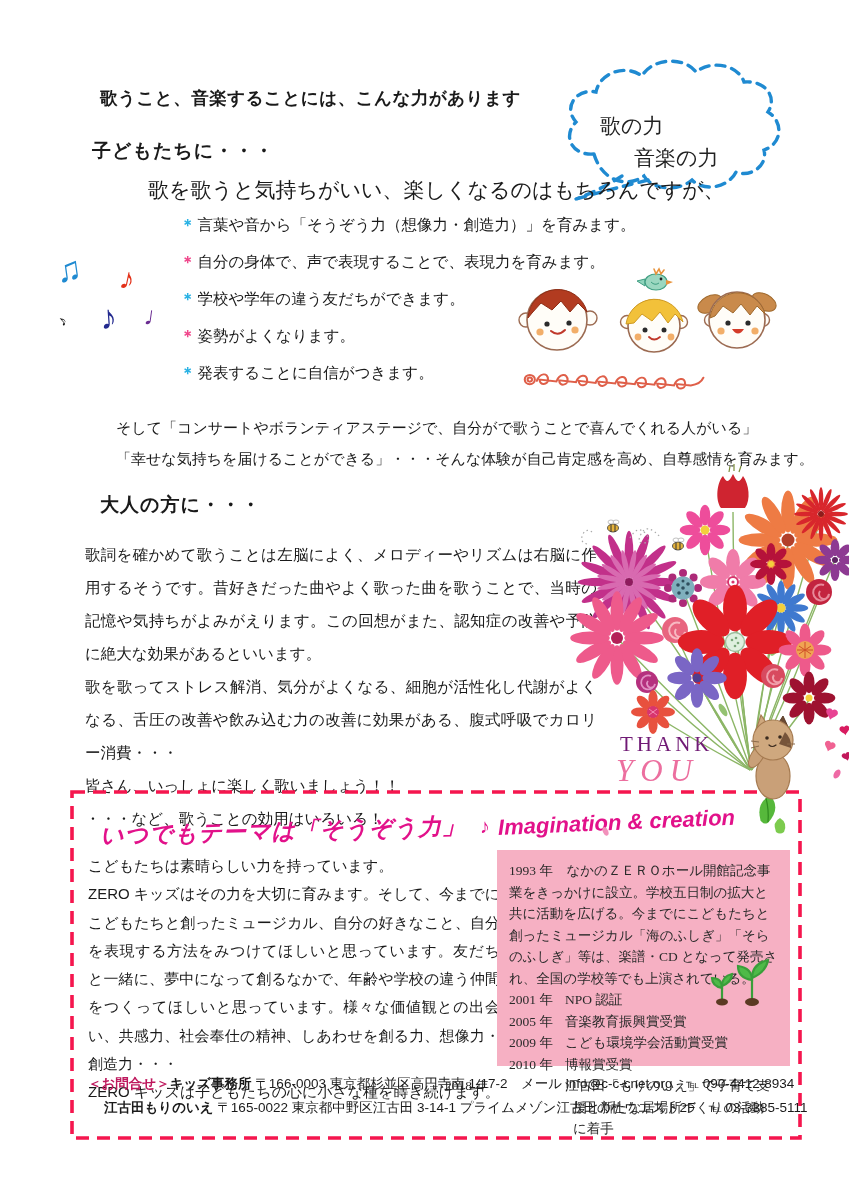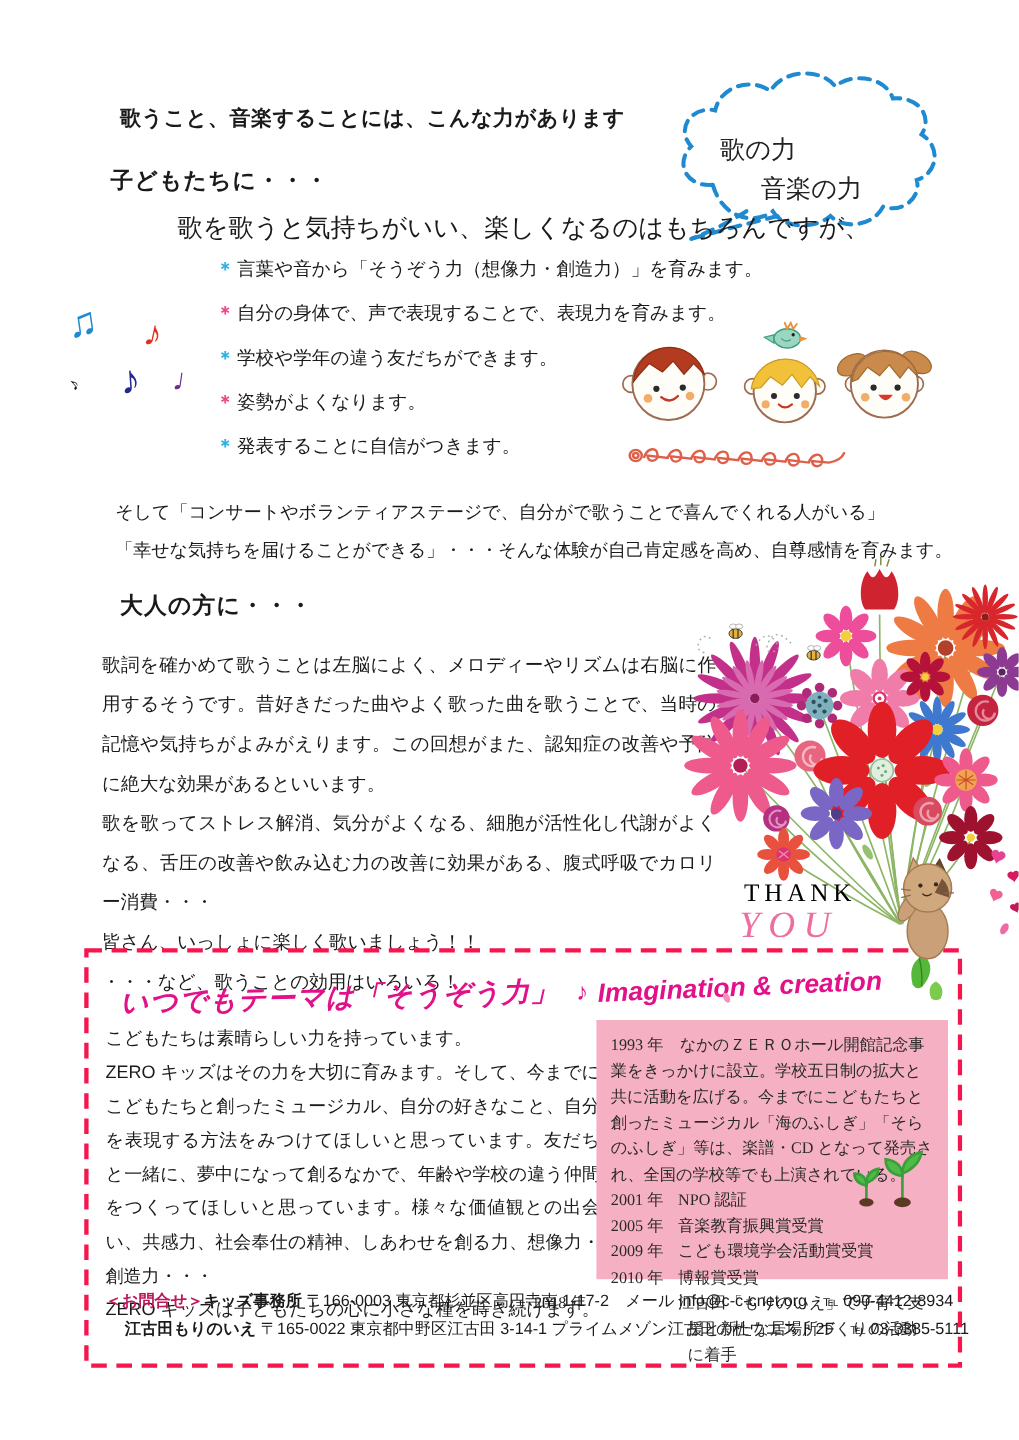--- a/index.html
+++ b/index.html
@@ -30,32 +30,32 @@
   .n0{left:0;top:-6px;font-size:34px;color:#1f8ad1;transform:rotate(-8deg);}
   .n1{left:64px;top:6px;font-size:30px;color:#e33119;transform:rotate(12deg);}
   .n2{left:44px;top:42px;font-size:34px;color:#232a8f;transform:rotate(-4deg);}
   .n3{left:88px;top:46px;font-size:26px;color:#6a2c91;transform:rotate(8deg);}
   .n4{left:2px;top:56px;font-size:15px;color:#111;transform:rotate(-42deg);}
 
   .kids-illo{left:505px;top:260px;width:268px;height:106px;overflow:visible;}
   .squiggle{left:520px;top:364px;width:238px;height:26px;}
 
   
-  .experience{left:96px;top:412px;font-size:15px;line-height:31px;color:#1a1a1a;white-space:pre-line;}
+  .experience{left:116px;top:412px;font-size:15px;line-height:31px;color:#1a1a1a;white-space:pre-line;}
 
   
   .adults-heading{left:100px;top:492px;}
   .adults-text{left:85px;top:538px;width:512px;font-size:15.5px;line-height:33px;
                text-align:justify;color:#1a1a1a;}
   .adults-text div{margin:0;}
 
   
   .bouquet{left:583px;top:478px;width:266px;height:318px;z-index:3;overflow:visible;}
   .thank-line1{left:620px;top:732px;font-family:"Liberation Serif","DejaVu Serif",serif;
-               font-size:21px;letter-spacing:4px;color:#000000;z-index:4;}
+               font-size:21px;letter-spacing:4px;color:#701a75;z-index:4;}
   .thank-line2{left:616px;top:753px;font-family:Liberation Serif, serif;
                font-style:italic;font-size:31px;letter-spacing:7px;color:#ec6f9f;z-index:4;}
 
   
   .theme-box{left:70px;top:790px;width:732px;height:350px;z-index:1;}
   .theme-border{position:absolute;left:0;top:0;width:732px;height:350px;}
   .theme-title{position:absolute;left:30px;top:22px;transform:rotate(-1.5deg);
                color:#e2118a;font-weight:bold;font-style:italic;white-space:nowrap;}
   .theme-title .jp{font-size:23px;letter-spacing:1px;}
   .theme-title .note-glyph{font-size:20px;margin:0 8px 0 14px;font-style:normal;}

